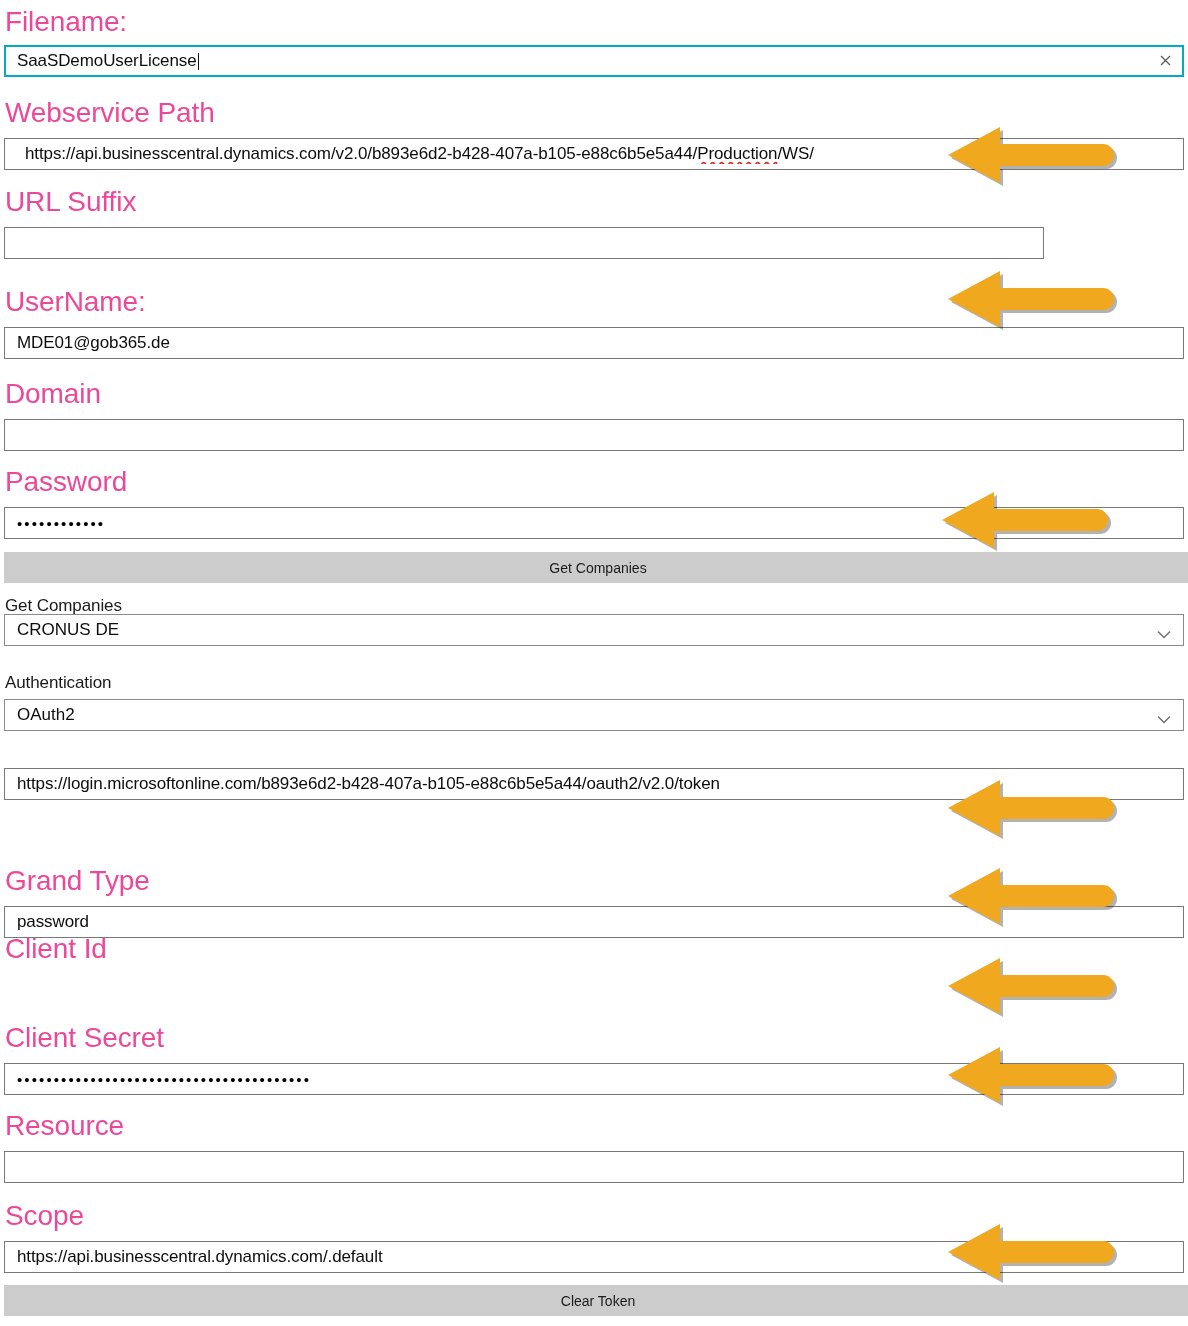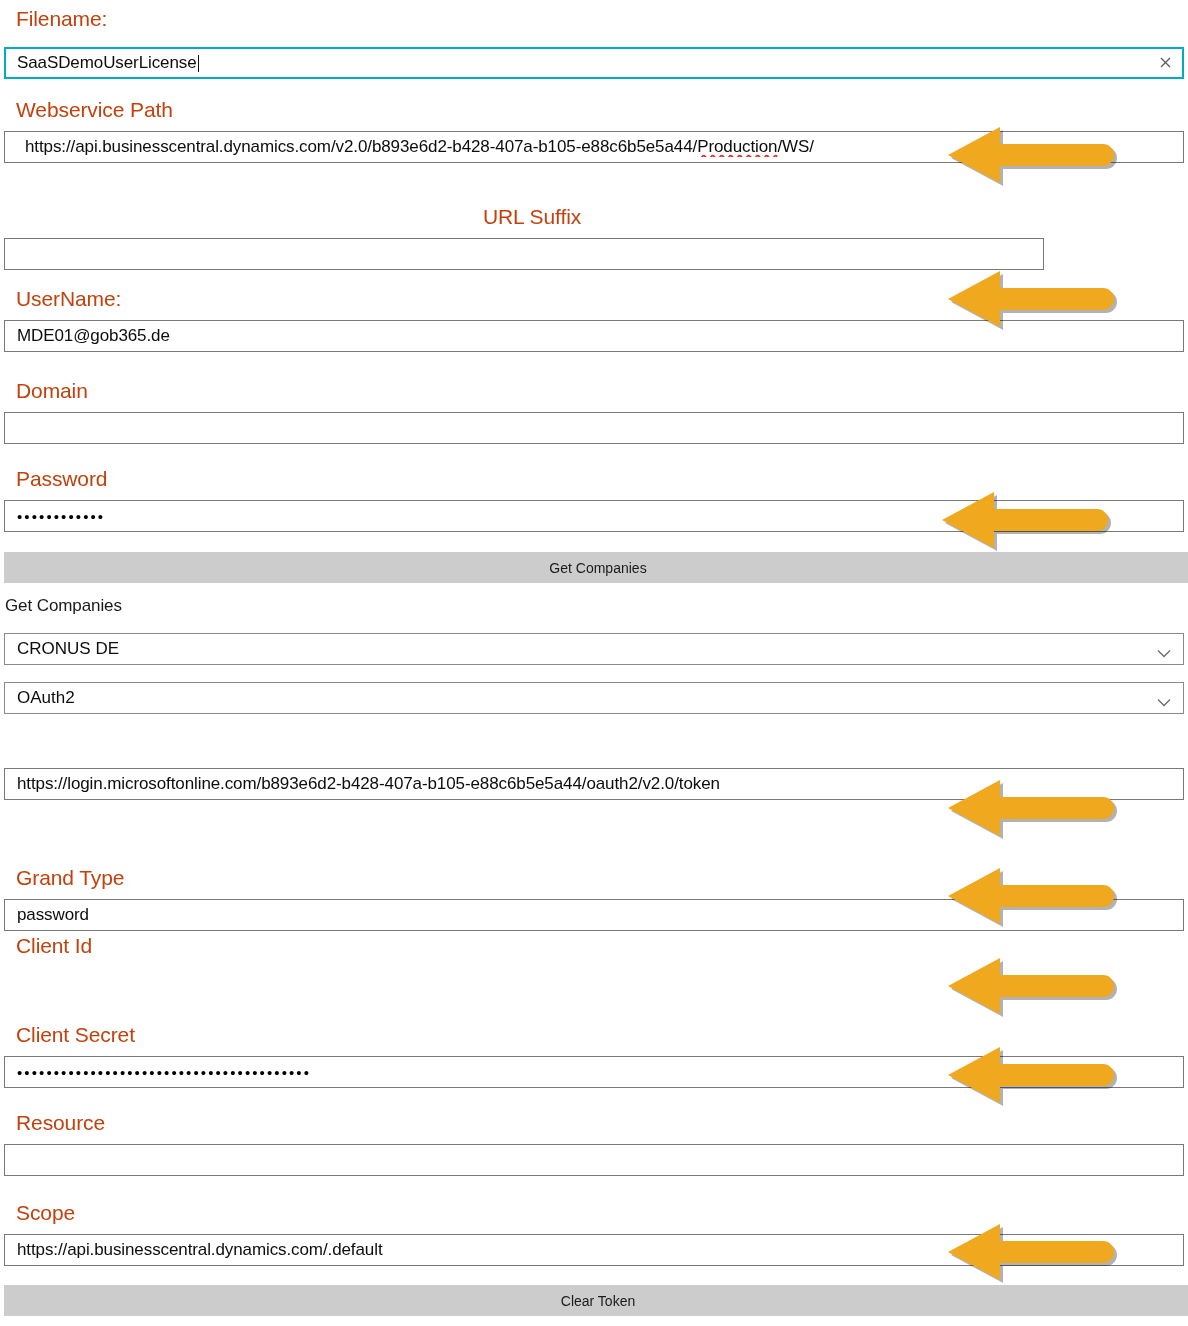--- a/index.html
+++ b/index.html
@@ -16,24 +16,24 @@
   }
 
   .form {
     position: relative;
     width: 1188px;
     padding: 0;
   }
 
   
   .label {
-    font-size: 21px;
-    color: #c2410c;
+    font-size: 28px;
+    color: #ec4899;
     line-height: 1;
-    padding-left: 16px;
+    padding-left: 5px;
     font-weight: 400;
     letter-spacing: -0.1px;
   }
   .label.small {
     font-size: 17px;
     color: #1a1a1a;
     padding-left: 5px;
   }
 
   
@@ -142,40 +142,40 @@
     height: 62px;
   }
 </style>
 </head>
 <body>
 
 <div class="form">
 
   <div style="position:absolute; left:0; top:8px; width:1188px;">
     <div class="label">Filename:</div>
-    <div class="field focused" style="margin-top:18px;text-align:right;">
+    <div class="field focused" style="margin-top:9px;text-align:right;">
       <span class="value">SaaSDemoUserLicense</span>
         <span class="caret"></span>
       <span class="clear-x">
         <svg width="11" height="11" viewBox="0 0 11 11" aria-hidden="true">
           <line x1="1" y1="1" x2="10" y2="10" stroke="#5a5a5a" stroke-width="1.3"></line>
           <line x1="10" y1="1" x2="1" y2="10" stroke="#5a5a5a" stroke-width="1.3"></line>
         </svg>
       </span>
     </div>
   </div>
 
   <div style="position:absolute; left:0; top:99px; width:1188px;">
     <div class="label">Webservice Path</div>
     <div class="field" style="margin-top:11px;padding-left:8px;">
       <span class="value squiggle"><span>https://api.businesscentral.dynamics.com/v2.0/b893e6d2-b428-407a-b105-e88c6b5e5a44/</span><span class="sq">Production</span><span>/WS/</span></span>
     </div>
   </div>
 
-  <div style="position:absolute; left:0; top:206px; width:1048px;text-align:center;">
+  <div style="position:absolute; left:0; top:188px; width:1048px;">
     <div class="label">URL Suffix</div>
     <div class="field" style="margin-top:11px;">
       <span class="value"></span>
     </div>
   </div>
 
   <div style="position:absolute; left:0; top:288px; width:1188px;">
     <div class="label">UserName:</div>
     <div class="field" style="margin-top:11px;">
       <span class="value">MDE01@gob365.de</span>
@@ -195,31 +195,32 @@
       <span class="value dots">••••••••••••</span>
     </div>
   </div>
 
   <div class="wide-btn" style="position:absolute; left:0; top:552px; width:1188px;">
     <span>Get Companies</span>
   </div>
 
   <div style="position:absolute; left:0; top:597px; width:1188px;">
     <div class="label small">Get Companies</div>
-    <div class="combo" style="margin-top:19px;">
+    <div class="combo" style="margin-top:0;">
       <span class="value">CRONUS DE</span>
       <span class="chev">
         <svg width="14" height="9" viewBox="0 0 14 9" aria-hidden="true">
           <polyline points="1,1 7,7 13,1" fill="none" stroke="#6e6e6e" stroke-width="1.4"></polyline>
         </svg>
       </span>
     </div>
   </div>
 
   <div style="position:absolute; left:0; top:674px; width:1188px;">
+    <div class="label small">Authentication</div>
     <div class="combo" style="margin-top:8px;">
       <span class="value">OAuth2</span>
       <span class="chev">
         <svg width="14" height="9" viewBox="0 0 14 9" aria-hidden="true">
           <polyline points="1,1 7,7 13,1" fill="none" stroke="#6e6e6e" stroke-width="1.4"></polyline>
         </svg>
       </span>
     </div>
   </div>
 

